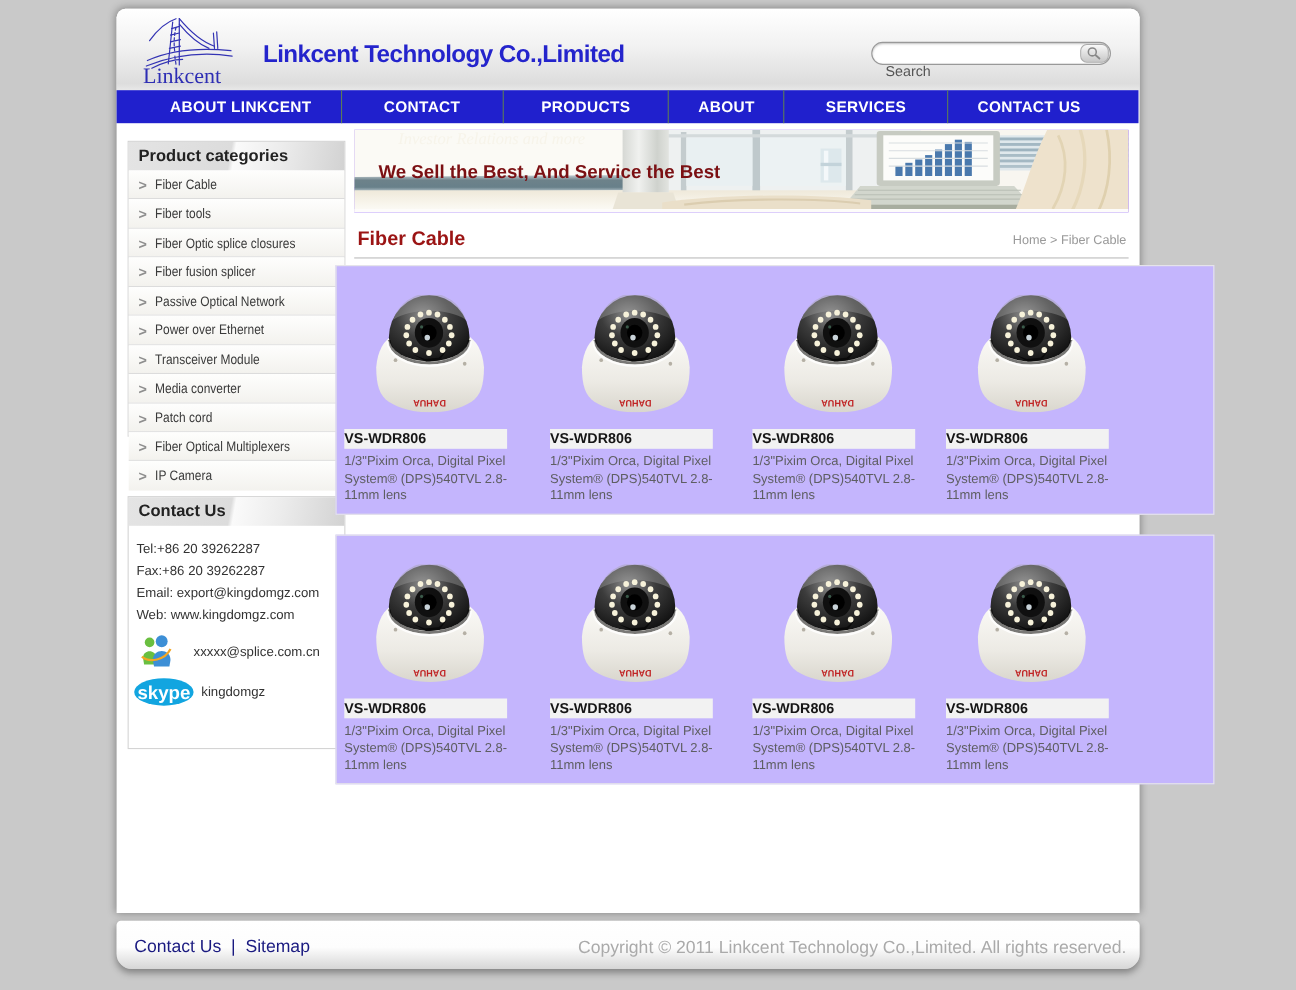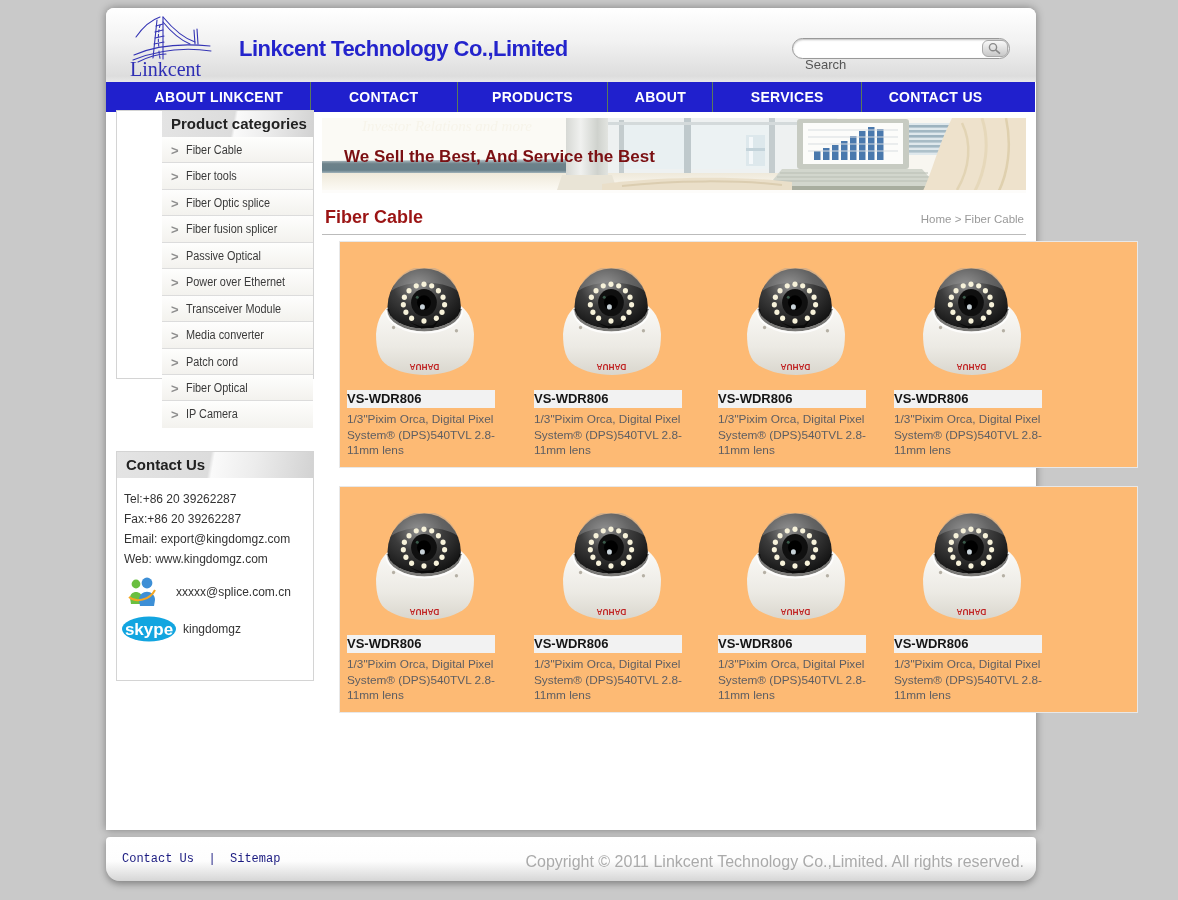--- a/index.html
+++ b/index.html
@@ -10,41 +10,41 @@
 #search{position:absolute;left:686px;top:30px;width:218px;height:21px;background:#fff;border:1px solid #999;border-radius:11px;box-shadow:inset 0 1px 2px rgba(0,0,0,.25);}
 #search .ph{position:absolute;left:12px;top:18px;font-size:13px;color:#555;}
 #sbtn{position:absolute;right:1px;top:1px;width:26px;height:17px;border-radius:6px;background:linear-gradient(#f8f8f8,#c8c8c8);border:1px solid #aaa;}
 #nav{position:absolute;left:0;top:74px;width:929px;height:30px;background:#2020cd;display:flex;align-items:flex-end;}
 #nav div{height:30px;line-height:30px;text-align:center;color:#fff;font-size:14px;font-weight:bold;letter-spacing:.3px;border-right:1px solid #5a7a5a;}
 #nav div:last-child{border-right:none;}
 
 .box{position:absolute;left:10px;width:198px;background:#fff;border:1px solid #d4d4d4;}
 .bhead{height:26px;line-height:26px;padding-left:9px;font-size:15px;font-weight:bold;color:#222;
  background:linear-gradient(100deg,#e4e4e4 0%,#dcdcdc 47%,#fafafa 49%,#ececec 70%,#d2d2d2 100%);}
-#cats{top:102px;height:269px;padding-left:45px;}
+#cats{top:120px;height:269px;}
 #cats ul{list-style:none;}
 #cats li{height:26.45px;line-height:27px;border-bottom:1px solid #dcdcdc;background:linear-gradient(#fefefd,#f3f2ee);font-size:12.5px;color:#3a3a3a;padding-left:24px;position:relative;}
 #cats li span{display:inline-block;transform:scaleX(.87);transform-origin:0 50%;}
 #cats li:last-child{border-bottom:none;}
 #cats li b{position:absolute;left:9px;top:0;color:#8e8e8e;font-size:13px;}
 #contact{top:443px;height:230px;font-size:12px;color:#333;}
 #contact .ln{position:absolute;left:7px;}
 
 #banner{position:absolute;left:216px;top:110px;width:704px;height:75px;overflow:hidden;background:#8b5cf6;}
 #ptitle{position:absolute;left:219px;top:199px;font-size:18px;font-weight:bold;color:#9b1414;}
 #crumb{position:absolute;right:12px;top:205px;font-size:11.5px;color:#999;}
 #hrline{position:absolute;left:216px;top:226px;width:704px;height:1px;background:#bbb;}
-.band{position:absolute;left:233px;width:799px;height:227px;background:#fdba74;border:1px solid #e8e8e8;}
+.band{position:absolute;left:199px;width:799px;height:227px;background:#c4b5fd;border:1px solid #e8e8e8;}
 .cell{position:absolute;top:0;width:170px;height:225px;}
 .cell:nth-child(1){left:7px}.cell:nth-child(2){left:194px}.cell:nth-child(3){left:378px}.cell:nth-child(4){left:554px}
 .cell svg.cam{position:absolute;left:28px;top:26px;}
 .cell .pt{position:absolute;left:0;top:148px;width:148px;height:18px;line-height:18px;background:#f2f2f2;font-size:13px;font-weight:bold;color:#151515;}
 .cell .pd{position:absolute;left:0;top:170px;width:160px;font-size:11.8px;color:#5e5e62;line-height:15.5px;}
 #footer{position:absolute;left:106px;top:837px;width:930px;height:44px;border-radius:4px 4px 14px 14px;background:linear-gradient(#ffffff 0%,#fdfdfd 55%,#d6d6d6 100%);box-shadow:0 3px 7px rgba(0,0,0,.35);}
-#footer .l{position:absolute;left:16px;top:15px;font-size:12px;color:#1a1a80;font-family:Liberation Mono, monospace;}
+#footer .l{position:absolute;left:16px;top:15px;font-size:16px;color:#1a1a80;}
 #footer .r{position:absolute;right:12px;top:16px;font-size:16px;color:#aaa;}
 </style></head>
 <body>
 <div id="page">
   <div id="hdr">
     <svg id="logo" style="position:absolute;left:26px;top:5px;" width="80" height="52" viewBox="0 0 80 52">
       <g stroke="#3434b4" fill="none" stroke-width="1.1" stroke-linecap="round">
         <path d="M25 7 L21 45"></path>
         <path d="M31 4 L31 46"></path>
         <path d="M24 13 L31 11"></path>

